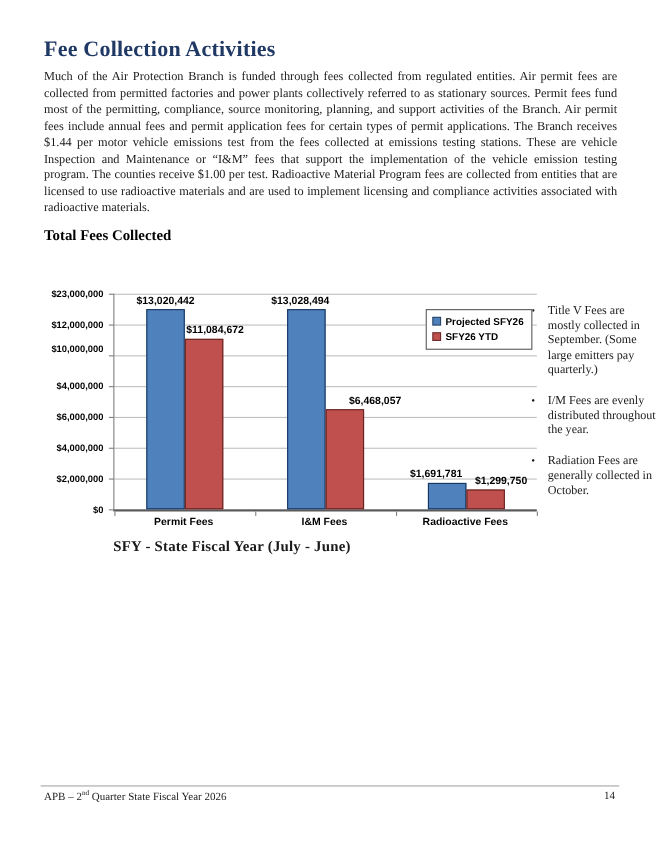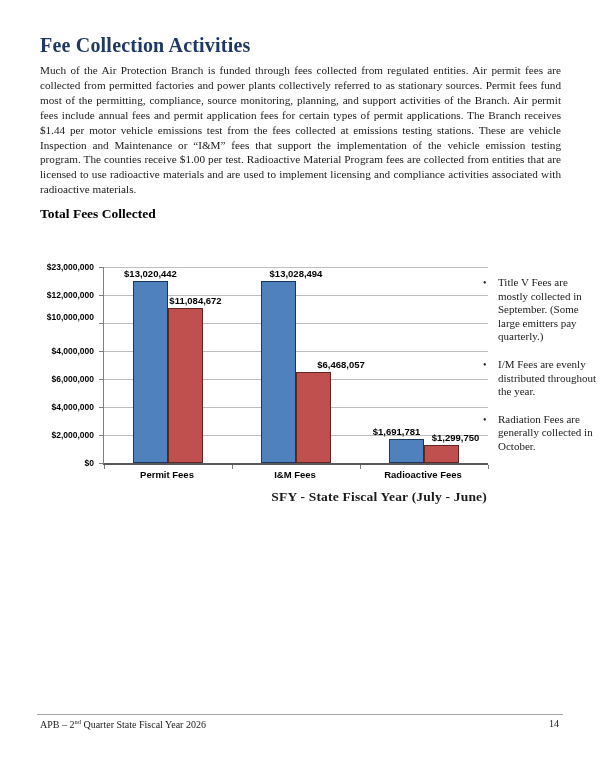--- a/index.html
+++ b/index.html
@@ -49,21 +49,21 @@
     font-family:"Liberation Sans", sans-serif; font-size:9px; font-weight:bold;
     white-space:nowrap; color:#000;
   }
   .legend-swatch { width:8px; height:8px; flex:0 0 8px; border:1px solid rgba(0,0,0,.45); box-sizing:border-box; }
   .x-cats { position:absolute; left:63px; top:221px; width:384px; height:14px; }
   .x-cat {
     position:absolute; top:0; width:128px; text-align:center;
     font-family:"Liberation Sans", sans-serif; font-size:9.5px; font-weight:bold; color:#000;
   }
   .x-title {
-    position:absolute; left:63px; top:241px; width:384px; text-align:right;
+    position:absolute; left:63px; top:241px; width:384px; text-align:left;
     font-size:13.5px; font-weight:bold; color:#1a1a1a; letter-spacing:.2px;
   }
   
   .notes {
     position:absolute; left:483px; top:276px; width:116px;
     margin:0; padding:0; list-style:none;
     font-size:11px; line-height:13.6px; color:#1a1a1a;
   }
   .note-item { display:flex; margin:0 0 14px 0; }
   .note-bullet { flex:0 0 15px; font-size:10px; }
@@ -114,27 +114,37 @@
         <div class="y-tick" style="top: 0px; background: rgb(128, 128, 128);"></div>
         <div class="x-tick" style="left: 0px; background: rgb(128, 128, 128);"></div>
         <div class="x-tick" style="left: 128px; background: rgb(128, 128, 128);"></div>
         <div class="x-tick" style="left: 256px; background: rgb(128, 128, 128);"></div>
         <div class="x-tick" style="left: 384px; background: rgb(128, 128, 128);"></div>
         <div class="bar" style="left: 29px; width: 35px; height: 182px; background: rgb(79, 129, 189); border-color: rgb(23, 55, 94);"></div>
         <div class="value-label" style="left: 46.5px; bottom: 184px;">$13,020,442</div>
         <div class="bar" style="left: 64px; width: 35px; height: 155px; background: rgb(192, 80, 77); border-color: rgb(99, 37, 35);"></div>
         <div class="value-label" style="left: 91.5px; bottom: 157px;">$11,084,672</div>
         <div class="bar" style="left: 157px; width: 35px; height: 182px; background: rgb(79, 129, 189); border-color: rgb(23, 55, 94);"></div>
-        <div class="value-label" style="left: 192px; bottom: 184px;">$13,028,494</div>
+        <div class="value-label" style="left: 169px; bottom: 184px;">$13,028,494</div>
         <div class="bar" style="left: 192px; width: 35px; height: 91px; background: rgb(192, 80, 77); border-color: rgb(99, 37, 35);"></div>
         <div class="value-label" style="left: 237px; bottom: 93px;">$6,468,057</div>
         <div class="bar" style="left: 285px; width: 35px; height: 24px; background: rgb(79, 129, 189); border-color: rgb(23, 55, 94);"></div>
         <div class="value-label" style="left: 292.5px; bottom: 26px;">$1,691,781</div>
         <div class="bar" style="left: 320px; width: 35px; height: 18px; background: rgb(192, 80, 77); border-color: rgb(99, 37, 35);"></div>
         <div class="value-label" style="left: 351.5px; bottom: 20px;">$1,299,750</div>
+      </div>
+    <div class="legend" id="legend">
+        <div class="legend-item">
+          <span class="legend-swatch" style="background: rgb(79, 129, 189);"></span>
+          <span>Projected SFY26</span>
+        </div>
+        <div class="legend-item">
+          <span class="legend-swatch" style="background: rgb(192, 80, 77);"></span>
+          <span>SFY26 YTD</span>
+        </div>
       </div>
     <div class="x-cats" id="xCats">
         <div class="x-cat" style="left: 0px;">Permit Fees</div>
         <div class="x-cat" style="left: 128px;">I&amp;M Fees</div>
         <div class="x-cat" style="left: 256px;">Radioactive Fees</div>
       </div>
     <div class="x-title">SFY - State Fiscal Year (July - June)</div>
   </div>
 
   <ul class="notes" id="notes">

